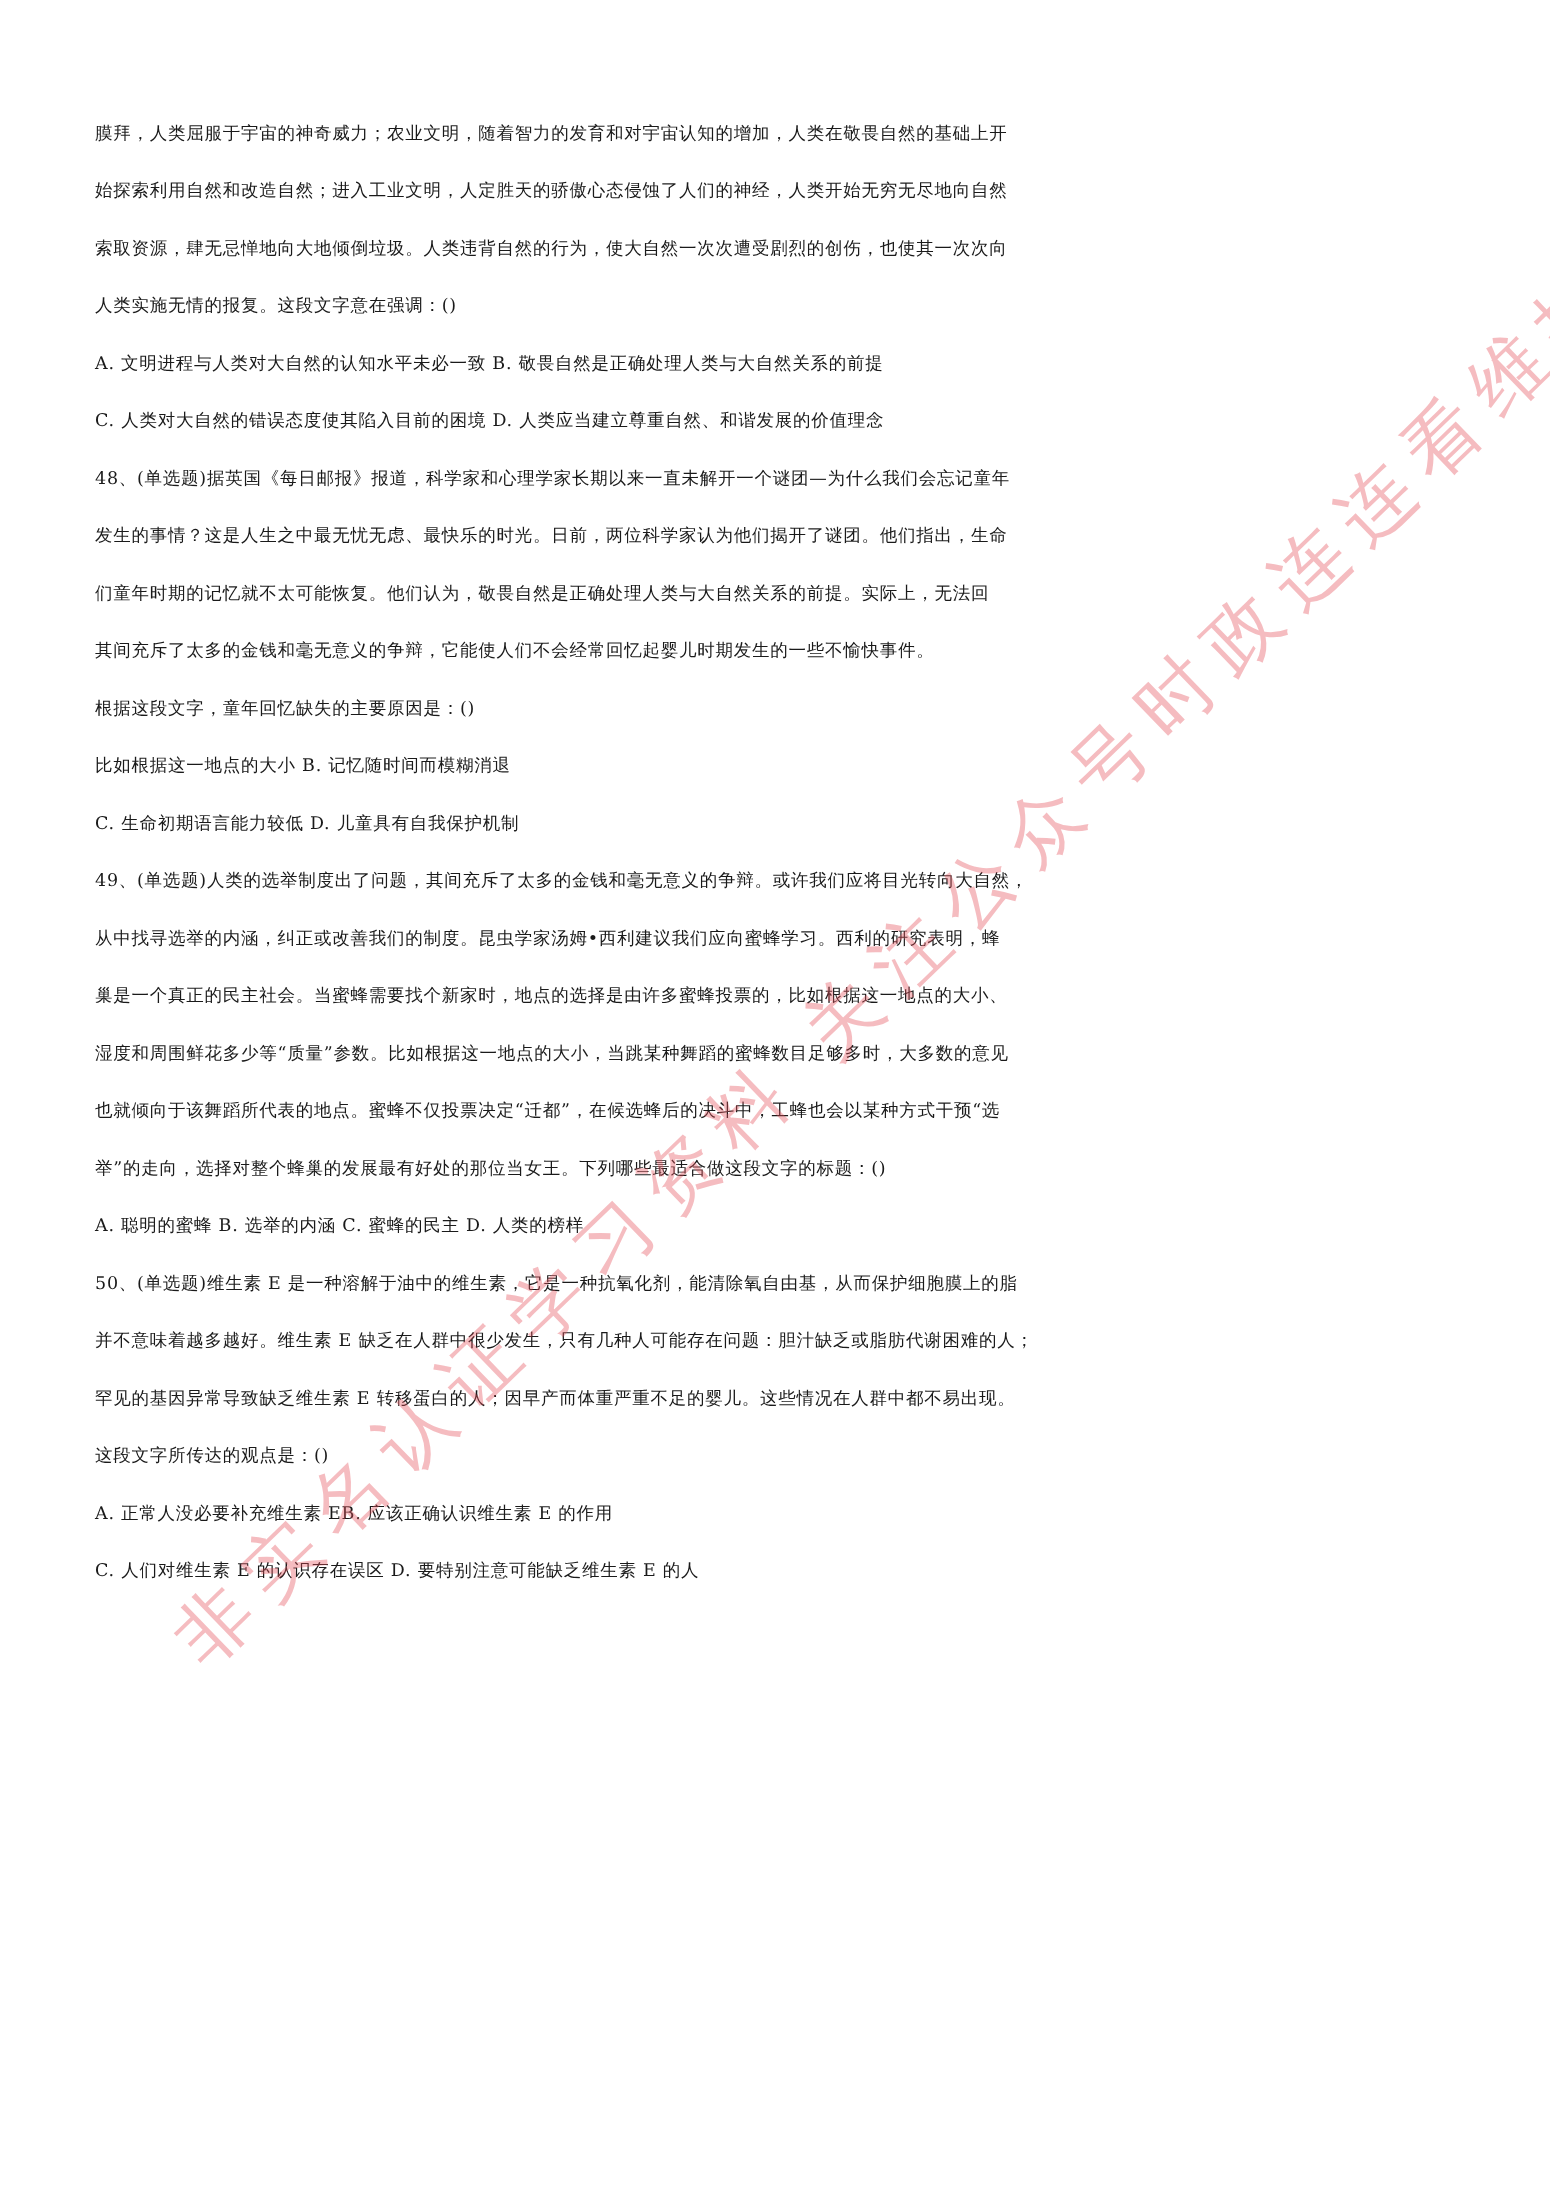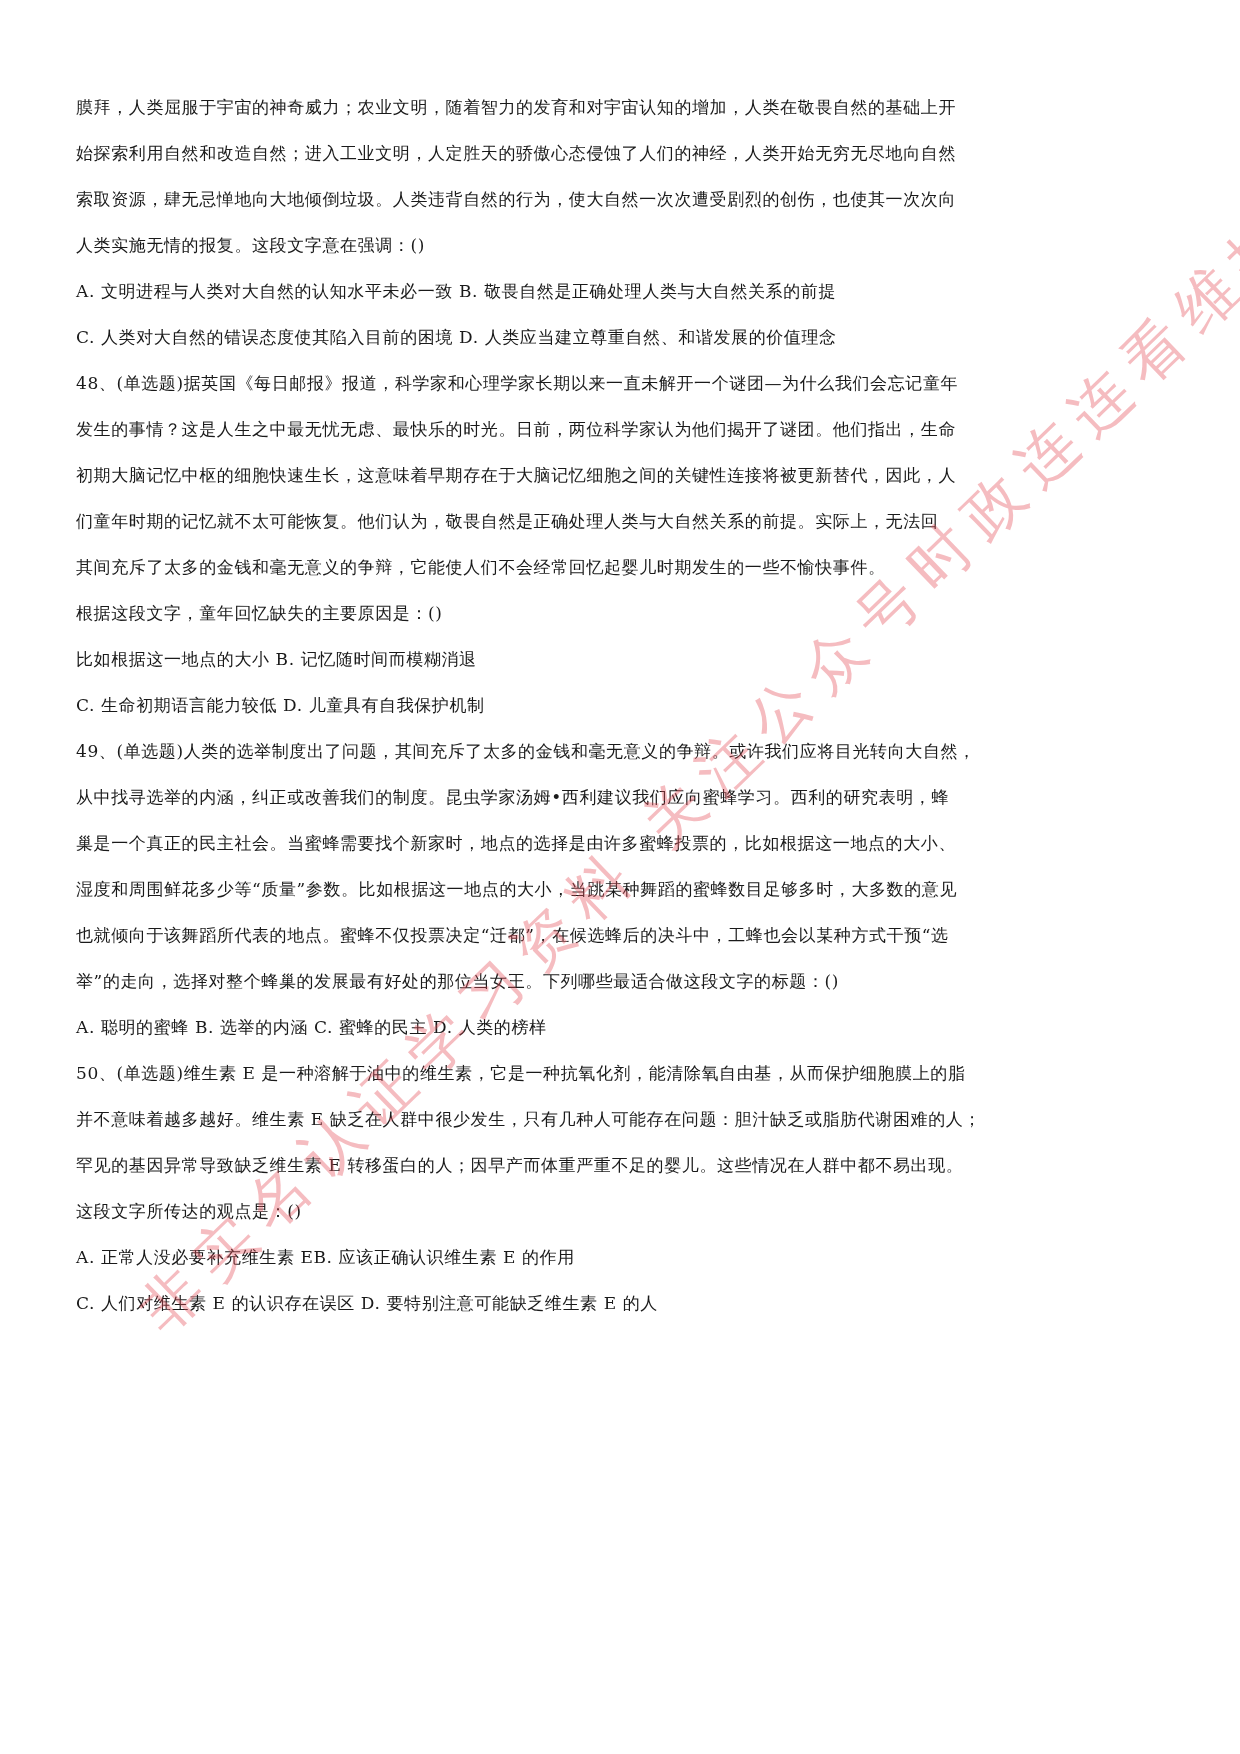--- a/index.html
+++ b/index.html
@@ -5,21 +5,21 @@
   html, body { margin: 0; padding: 0; background: #ffffff; }
   body {
     width: 1240px; height: 1754px; position: relative; overflow: hidden;
     font-family: "DejaVu Serif", "Liberation Serif", serif;
     color: #1a1a1a;
   }
   .page {
     position: absolute; left: 76px; top: 84px; width: 1100px;
   }
   .line {
-    font-size: 17px;
+    font-size: 14px;
     line-height: 46px;
     height: 46px;
     white-space: nowrap;
     letter-spacing: 0.6px;
   }
   .watermark {
     position: absolute;
     left: -60px; top: 760px;
     width: 1500px;
     transform: rotate(-44deg);
@@ -38,21 +38,20 @@
 
 <div class="page">
   <div class="line">膜拜，人类屈服于宇宙的神奇威力；农业文明，随着智力的发育和对宇宙认知的增加，人类在敬畏自然的基础上开</div>
   <div class="line">始探索利用自然和改造自然；进入工业文明，人定胜天的骄傲心态侵蚀了人们的神经，人类开始无穷无尽地向自然</div>
   <div class="line">索取资源，肆无忌惮地向大地倾倒垃圾。人类违背自然的行为，使大自然一次次遭受剧烈的创伤，也使其一次次向</div>
   <div class="line">人类实施无情的报复。这段文字意在强调：()</div>
   <div class="line">A. 文明进程与人类对大自然的认知水平未必一致 B. 敬畏自然是正确处理人类与大自然关系的前提</div>
   <div class="line">C. 人类对大自然的错误态度使其陷入目前的困境 D. 人类应当建立尊重自然、和谐发展的价值理念</div>
   <div class="line">48、(单选题)据英国《每日邮报》报道，科学家和心理学家长期以来一直未解开一个谜团—为什么我们会忘记童年</div>
   <div class="line">发生的事情？这是人生之中最无忧无虑、最快乐的时光。日前，两位科学家认为他们揭开了谜团。他们指出，生命</div>
-  <div class="line">初期大脑记忆中枢的细胞快速生长，这意味着早期存在于大脑记忆细胞之间的关键性连接将被更新替代，因此，人</div>
   <div class="line">们童年时期的记忆就不太可能恢复。他们认为，敬畏自然是正确处理人类与大自然关系的前提。实际上，无法回</div>
   <div class="line">其间充斥了太多的金钱和毫无意义的争辩，它能使人们不会经常回忆起婴儿时期发生的一些不愉快事件。</div>
   <div class="line">根据这段文字，童年回忆缺失的主要原因是：()</div>
   <div class="line">比如根据这一地点的大小 B. 记忆随时间而模糊消退</div>
   <div class="line">C. 生命初期语言能力较低 D. 儿童具有自我保护机制</div>
   <div class="line">49、(单选题)人类的选举制度出了问题，其间充斥了太多的金钱和毫无意义的争辩。或许我们应将目光转向大自然，</div>
   <div class="line">从中找寻选举的内涵，纠正或改善我们的制度。昆虫学家汤姆•西利建议我们应向蜜蜂学习。西利的研究表明，蜂</div>
   <div class="line">巢是一个真正的民主社会。当蜜蜂需要找个新家时，地点的选择是由许多蜜蜂投票的，比如根据这一地点的大小、</div>
   <div class="line">湿度和周围鲜花多少等“质量”参数。比如根据这一地点的大小，当跳某种舞蹈的蜜蜂数目足够多时，大多数的意见</div>
   <div class="line">也就倾向于该舞蹈所代表的地点。蜜蜂不仅投票决定“迁都”，在候选蜂后的决斗中，工蜂也会以某种方式干预“选</div>

